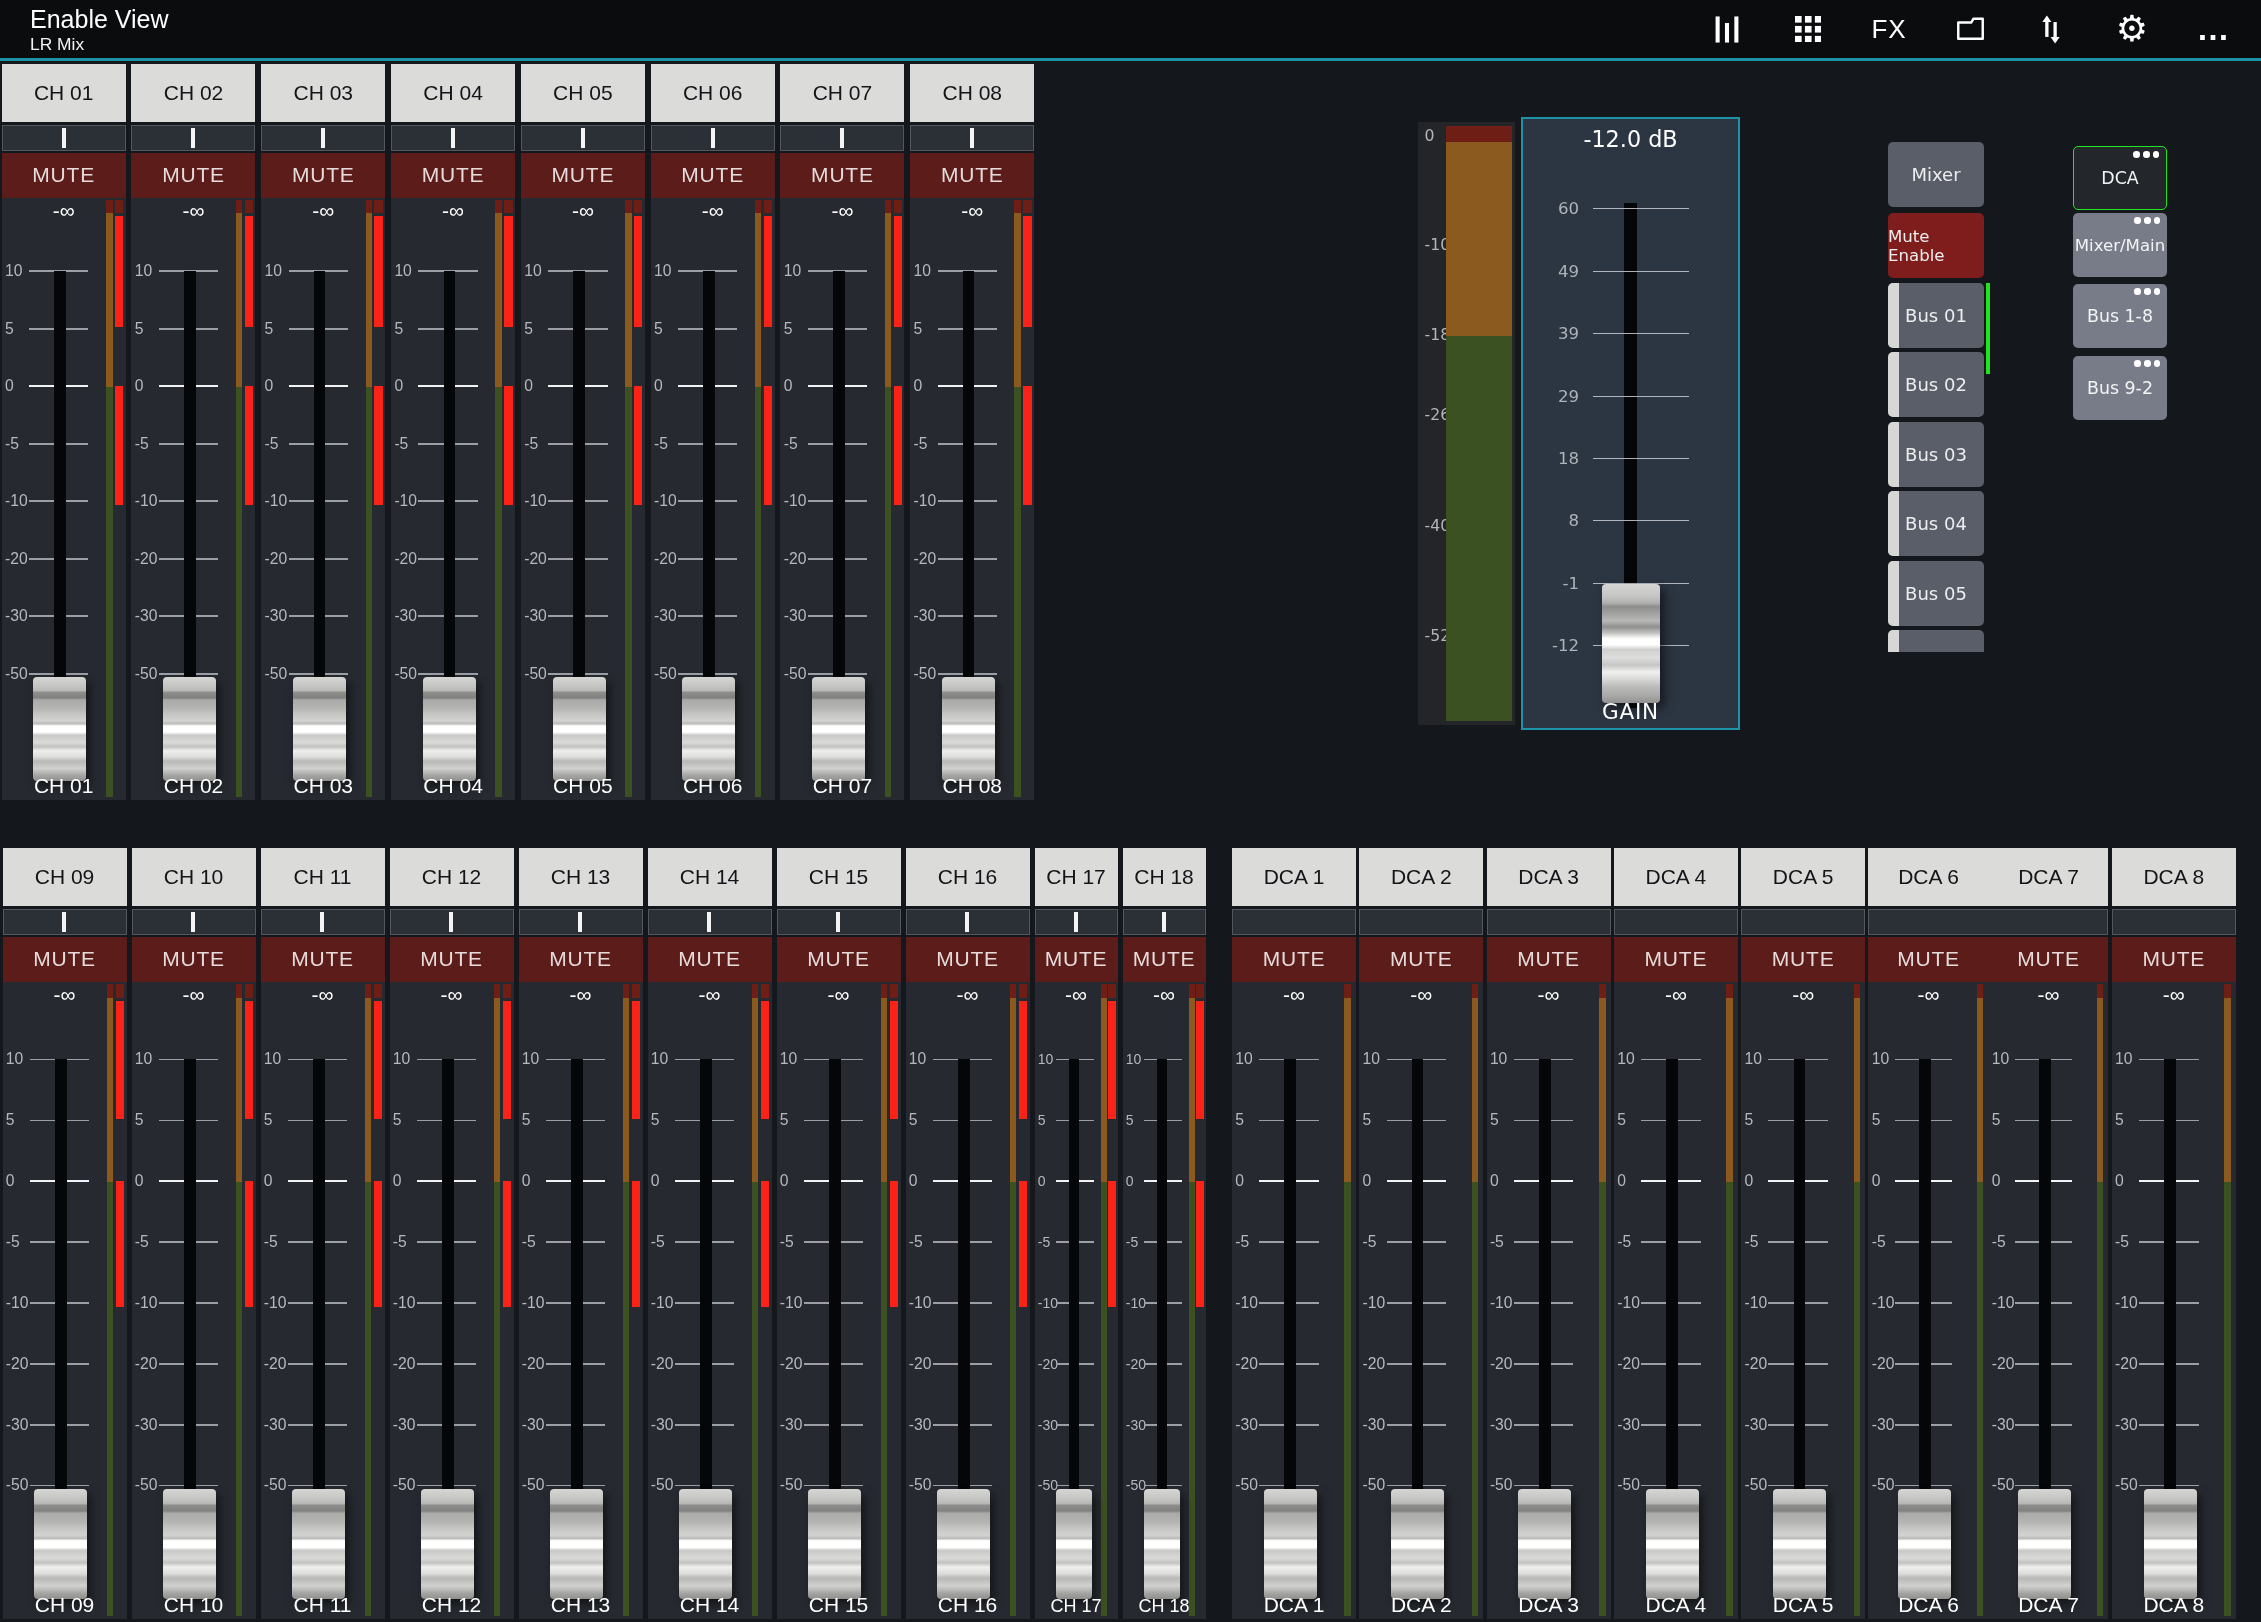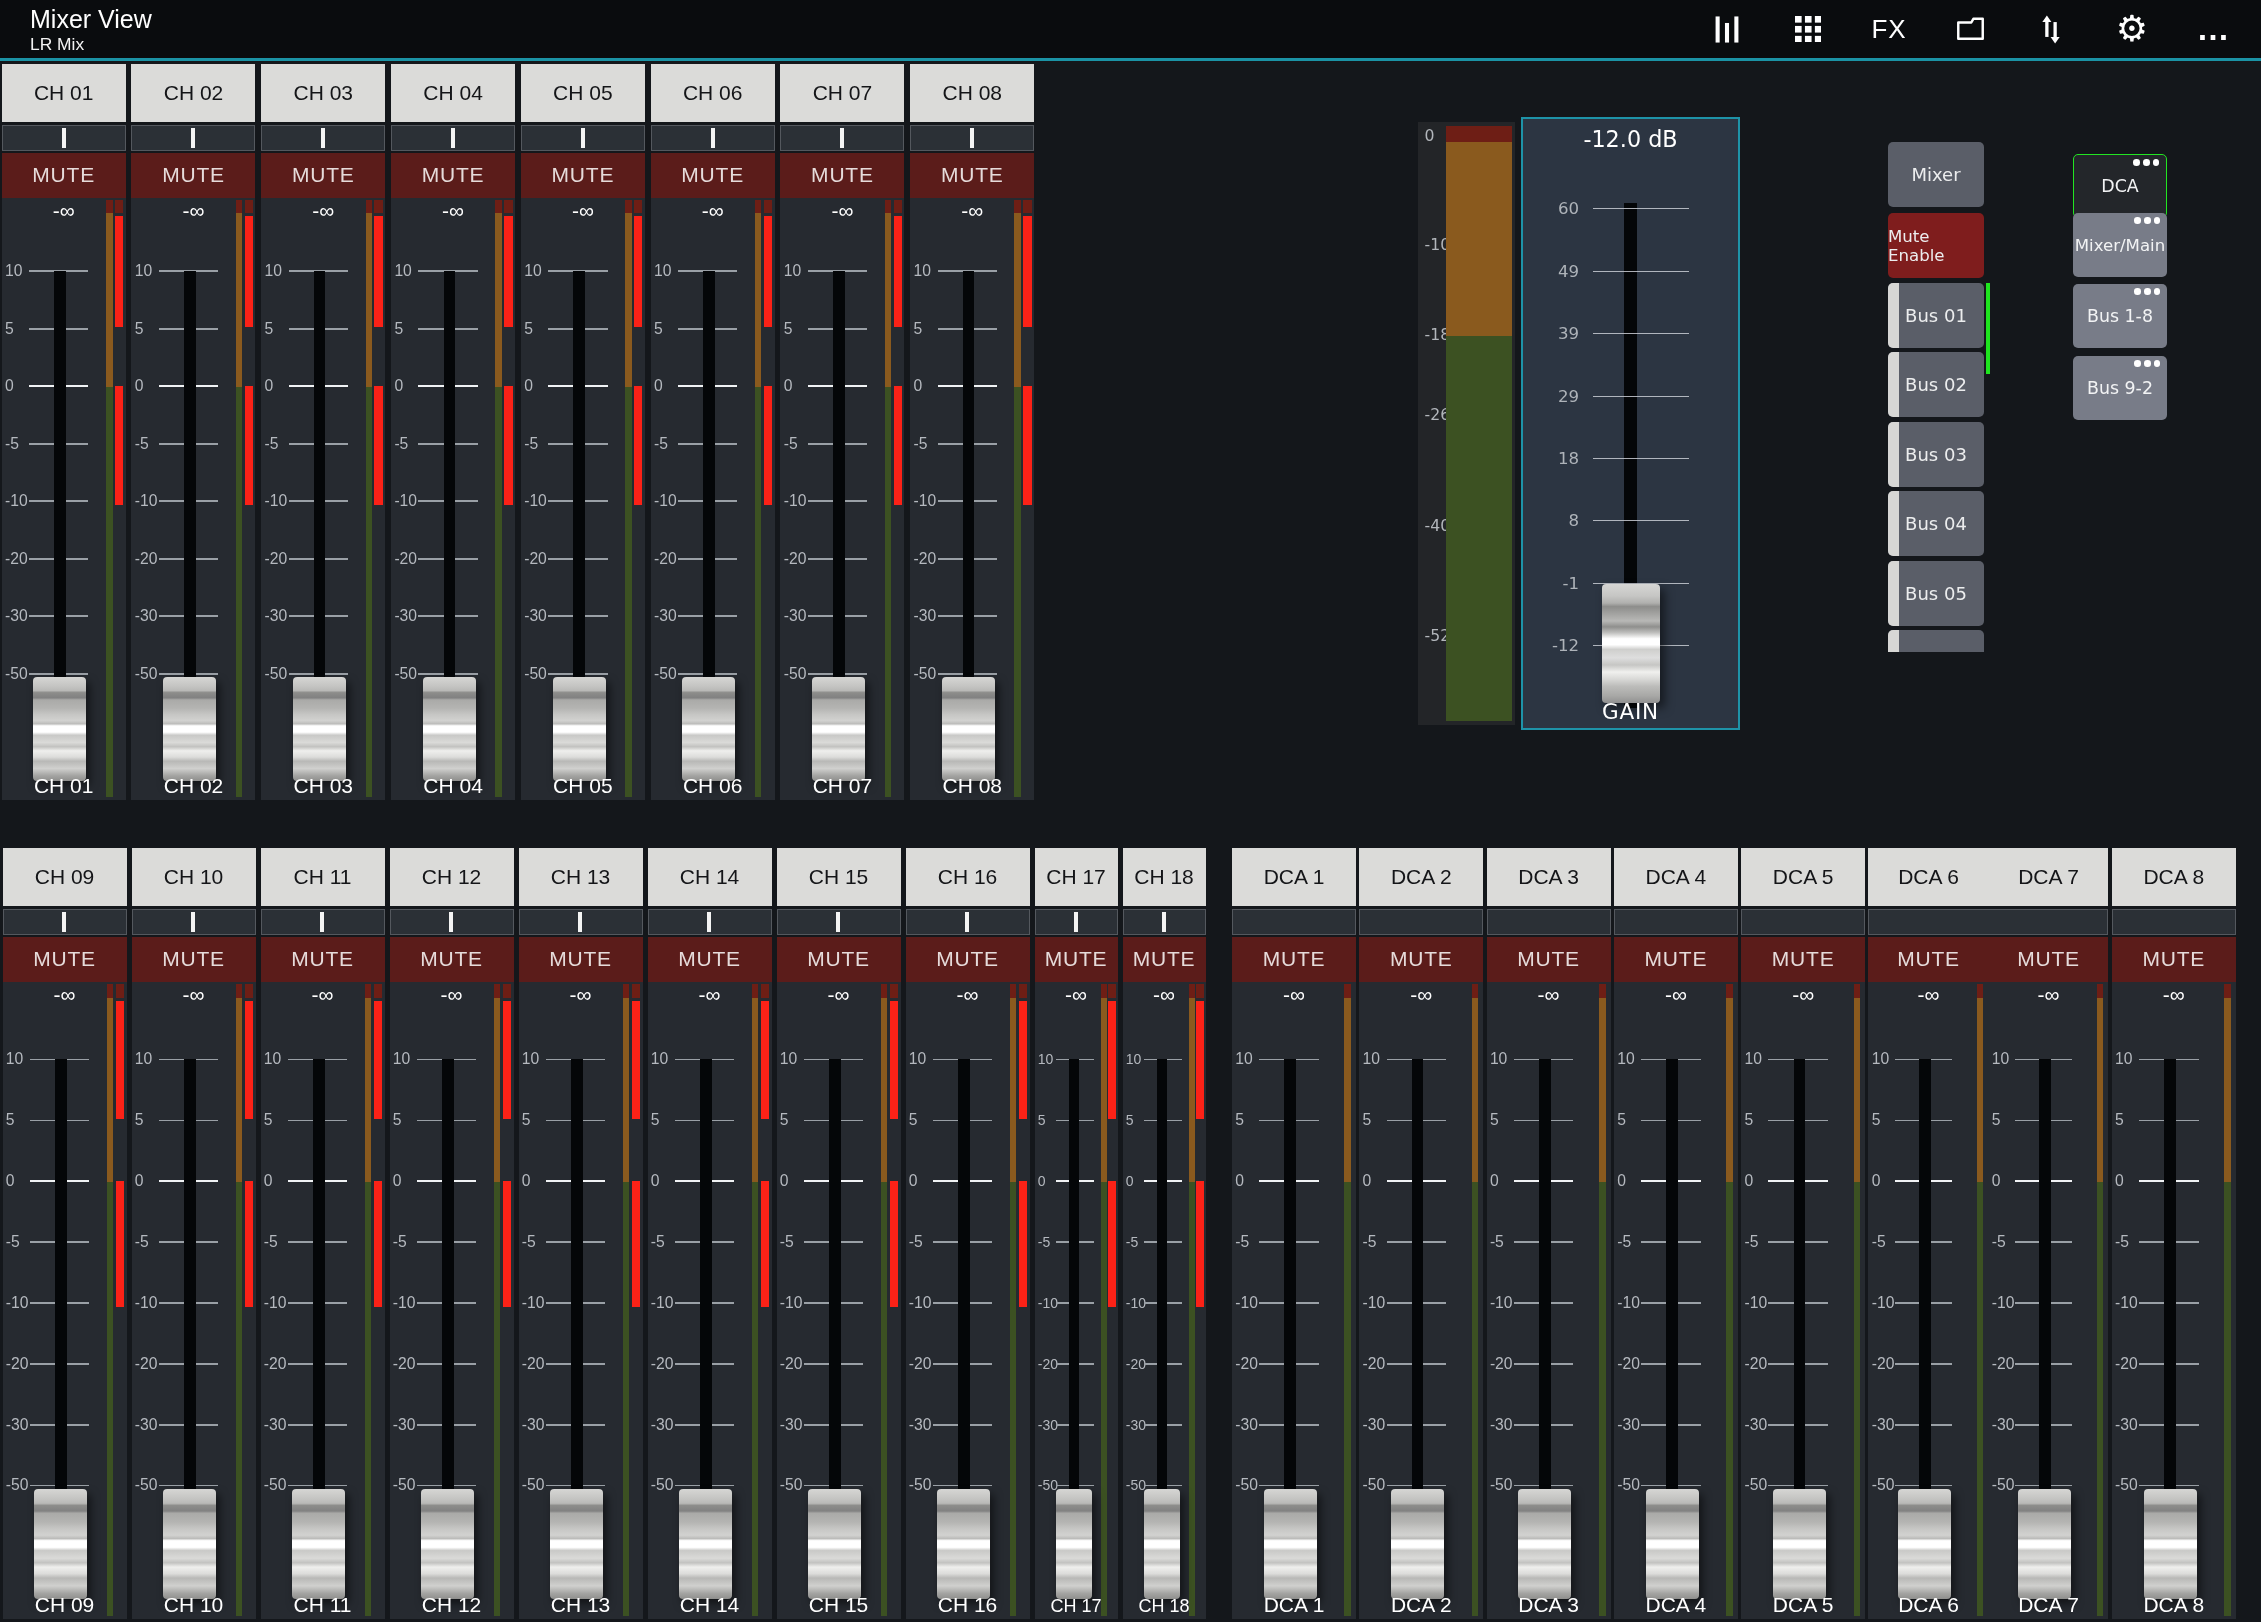--- a/index.html
+++ b/index.html
@@ -114,21 +114,21 @@
     justify-content:center; font-size:17.4px; font-family:"DejaVu Sans",sans-serif; }
   .layerbtn.selected { background:#23262a; border:1.7px solid #22e522; }
   .dots { position:absolute; top:4.1px; right:6.6px; display:flex; gap:3.3px; }
   .dots i { width:6.6px; height:6.6px; border-radius:50%; background:#fff; }
 </style>
 </head>
 <body>
 
 <div class="topbar">
   <div class="titlewrap">
-    <div class="title">Mixer View</div>
+    <div class="title">Enable View</div>
     <div class="subtitle">LR Mix</div>
   </div>
   <div class="iconbar" id="iconbar">
       <div class="icon-btn">
         <svg width="28" height="31" viewBox="0 0 34 38">
           <rect x="3" y="3" width="5" height="32" fill="#fff"></rect>
           <rect x="14.5" y="11" width="5" height="24" fill="#fff"></rect>
           <rect x="26" y="3" width="5" height="32" fill="#fff"></rect>
         </svg>
       </div>
@@ -1238,21 +1238,21 @@
     <div class="sidebtn muteen" style="top: 71px; font-size: 16.6px;">Mute Enable</div>
     <div class="sidebtn bus" style="top: 141px;">Bus 01</div>
     <div class="sidebtn bus" style="top: 210px;">Bus 02</div>
     <div class="sidebtn bus" style="top: 280px;">Bus 03</div>
     <div class="sidebtn bus" style="top: 349px;">Bus 04</div>
     <div class="sidebtn bus" style="top: 419px;">Bus 05</div>
     <div class="sidebtn bus" style="top: 488px;"></div>
     <div class="green-scroll"></div>
   </div>
 <div class="layer-col" id="layer-col">
-    <div class="layerbtn selected" style="top: 12px;">
+    <div class="layerbtn selected" style="top: 4px;">
       <span>DCA</span>
       <div class="dots">
         <i></i>
         <i></i>
         <i></i>
       </div>
     </div>
     <div class="layerbtn" style="top: 71px; font-size: 16.6px;">
       <span>Mixer/Main</span>
       <div class="dots">

